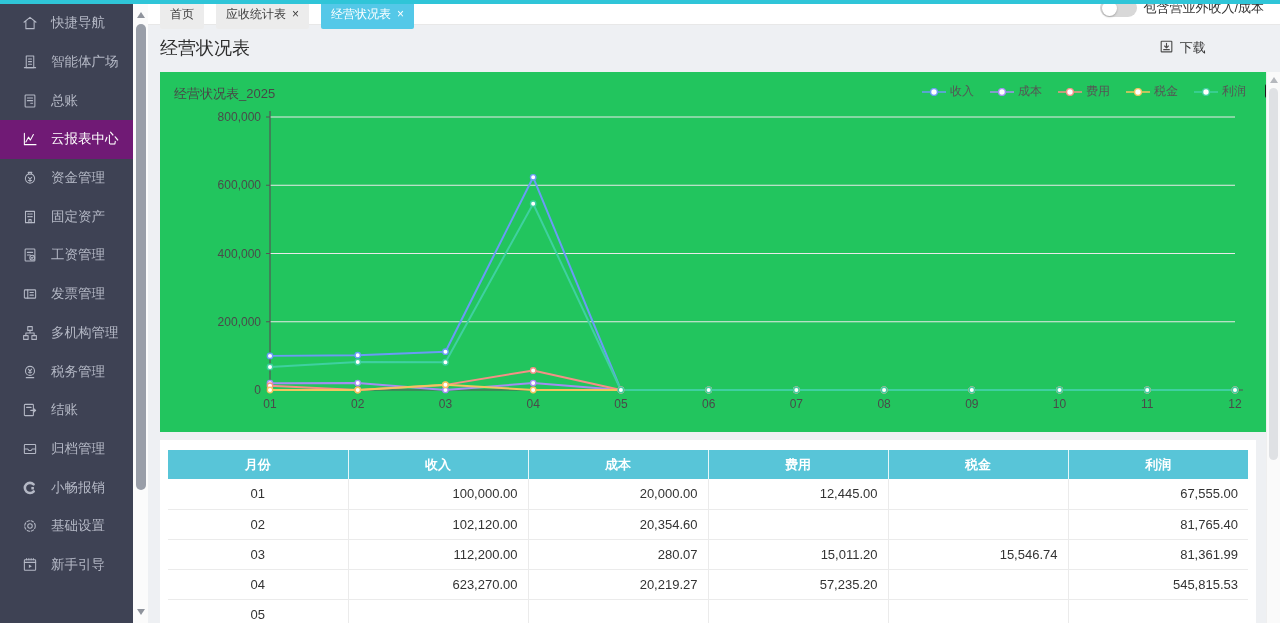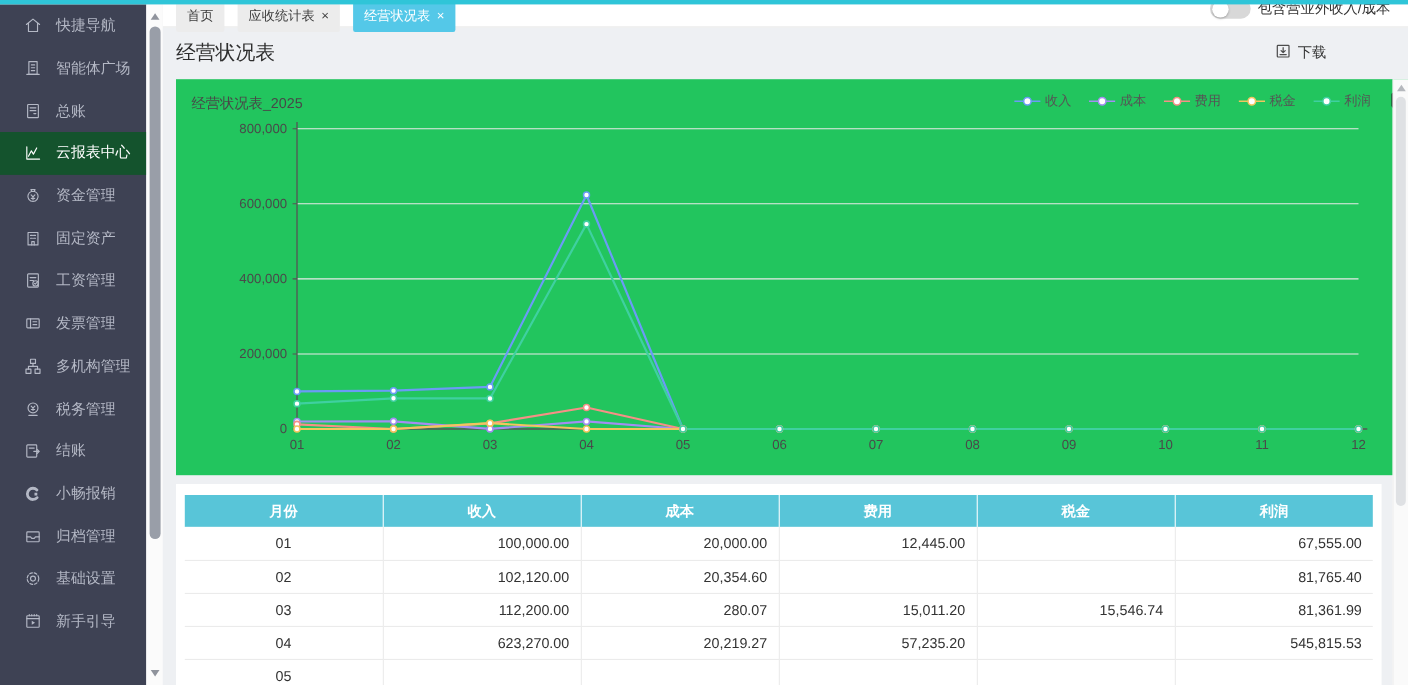--- a/index.html
+++ b/index.html
@@ -11,21 +11,21 @@
     color:#333;
   }
   
   .topstrip { position:absolute; left:0; top:0; width:1280px; height:4px; background:#2fc5d8; z-index:6; }
 
   
   .sidebar { position:absolute; left:0; top:4px; width:133px; height:619px; background:#3e4254; z-index:2; }
   .side-item { display:flex; align-items:center; height:38.7px; padding-left:21px; gap:12px;
     color:#b4b8c5; font-size:13.5px; cursor:pointer; white-space:nowrap;font-family:Liberation Serif, serif; }
   .side-item .icon { width:18px; height:18px; flex:0 0 18px; display:flex; }
-  .side-item.active { background:#14532d; color:#ffffff; }
+  .side-item.active { background:#701a75; color:#ffffff; }
   
   .side-scroll { position:absolute; left:133px; top:4px; width:15px; height:619px; background:#fbfbfb; z-index:3; }
   .sb-arrow { position:absolute; left:3.5px; width:0; height:0; border-left:4px solid transparent; border-right:4px solid transparent; }
   .sb-arrow.up    { top:8px;    border-bottom:6px solid #8f939c; }
   .sb-arrow.down  { bottom:8px; border-top:6px solid #8f939c; }
   .side-scroll .thumb { position:absolute; left:2.5px; top:20px; width:10px; height:466px; background:#999ea8; border-radius:5px; }
 
   
   .main { position:absolute; left:148px; top:4px; width:1132px; height:619px; }
   .tabbar { position:absolute; left:0; top:0; width:100%; height:21px; background:#ffffff;
@@ -178,34 +178,34 @@
           <svg viewBox="0 0 24 24" width="18" height="18" fill="none" stroke="currentColor" stroke-width="1.4" stroke-linecap="round" stroke-linejoin="round">
             <rect x="4.5" y="4.5" width="12" height="15" rx="1"></rect>
             <path d="M7.5 8.5h6M13 12.5h6.5M17 10l2.5 2.5L17 15"></path>
           </svg>
         </span>
         <span>结账</span>
       </div>
       <div class="side-item">
         <span class="icon">
           <svg viewBox="0 0 24 24" width="18" height="18" fill="none" stroke="currentColor" stroke-width="1.4" stroke-linecap="round" stroke-linejoin="round">
+            <rect x="4.5" y="6" width="15" height="12" rx="1"></rect>
+            <path d="M4.5 12h4.5l1.5 2h3l1.5-2h4.5"></path>
+          </svg>
+        </span>
+        <span>归档管理</span>
+      </div>
+      <div class="side-item">
+        <span class="icon">
+          <svg viewBox="0 0 24 24" width="18" height="18" fill="none" stroke="currentColor" stroke-width="1.4" stroke-linecap="round" stroke-linejoin="round">
             <path d="M16.8 7.2a6.8 6.8 0 1 0 .2 9.3" stroke-width="3.4"></path>
             <rect x="13.8" y="10.6" width="3.4" height="3.4" fill="currentColor" stroke="none"></rect>
           </svg>
         </span>
         <span>小畅报销</span>
-      </div>
-      <div class="side-item">
-        <span class="icon">
-          <svg viewBox="0 0 24 24" width="18" height="18" fill="none" stroke="currentColor" stroke-width="1.4" stroke-linecap="round" stroke-linejoin="round">
-            <rect x="4.5" y="6" width="15" height="12" rx="1"></rect>
-            <path d="M4.5 12h4.5l1.5 2h3l1.5-2h4.5"></path>
-          </svg>
-        </span>
-        <span>归档管理</span>
       </div>
       <div class="side-item">
         <span class="icon">
           <svg viewBox="0 0 24 24" width="18" height="18" fill="none" stroke="currentColor" stroke-width="1.4" stroke-linecap="round" stroke-linejoin="round">
             <circle cx="12" cy="12" r="7" stroke-dasharray="3.4 2.2"></circle>
             <circle cx="12" cy="12" r="3"></circle>
           </svg>
         </span>
         <span>基础设置</span>
       </div>

